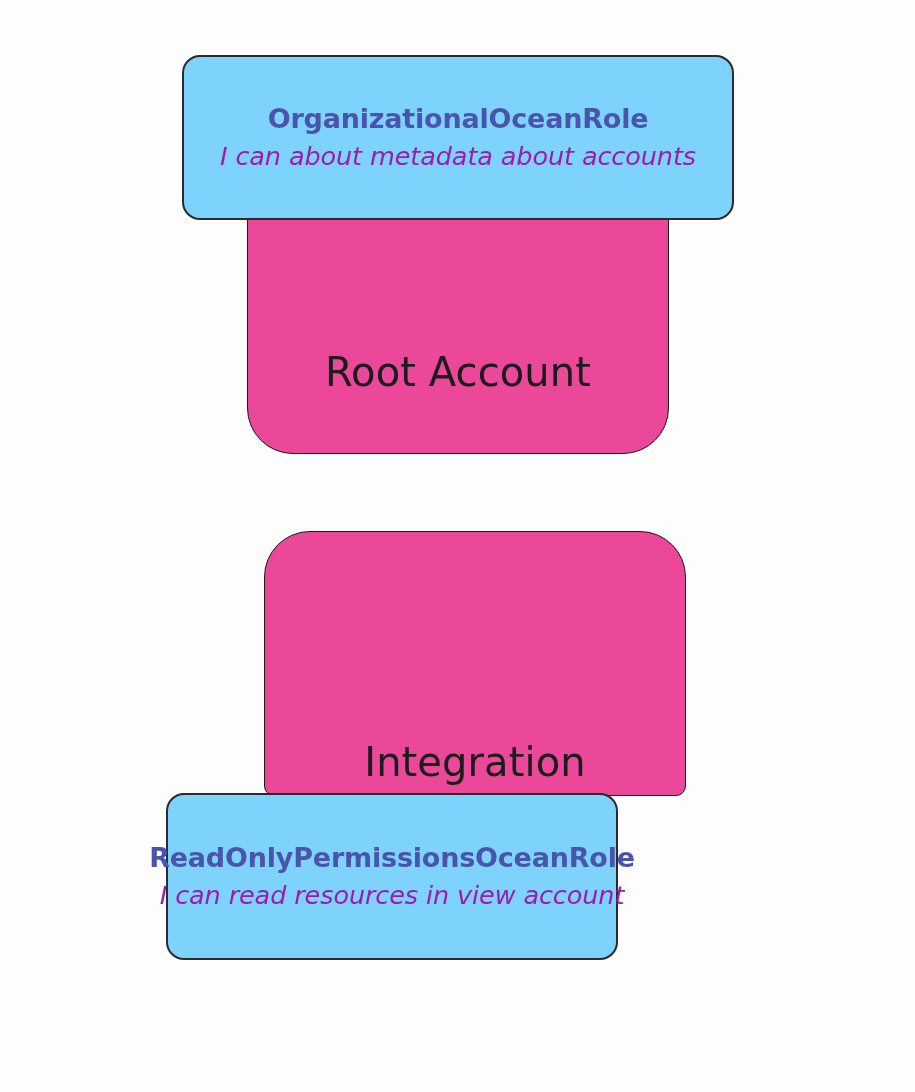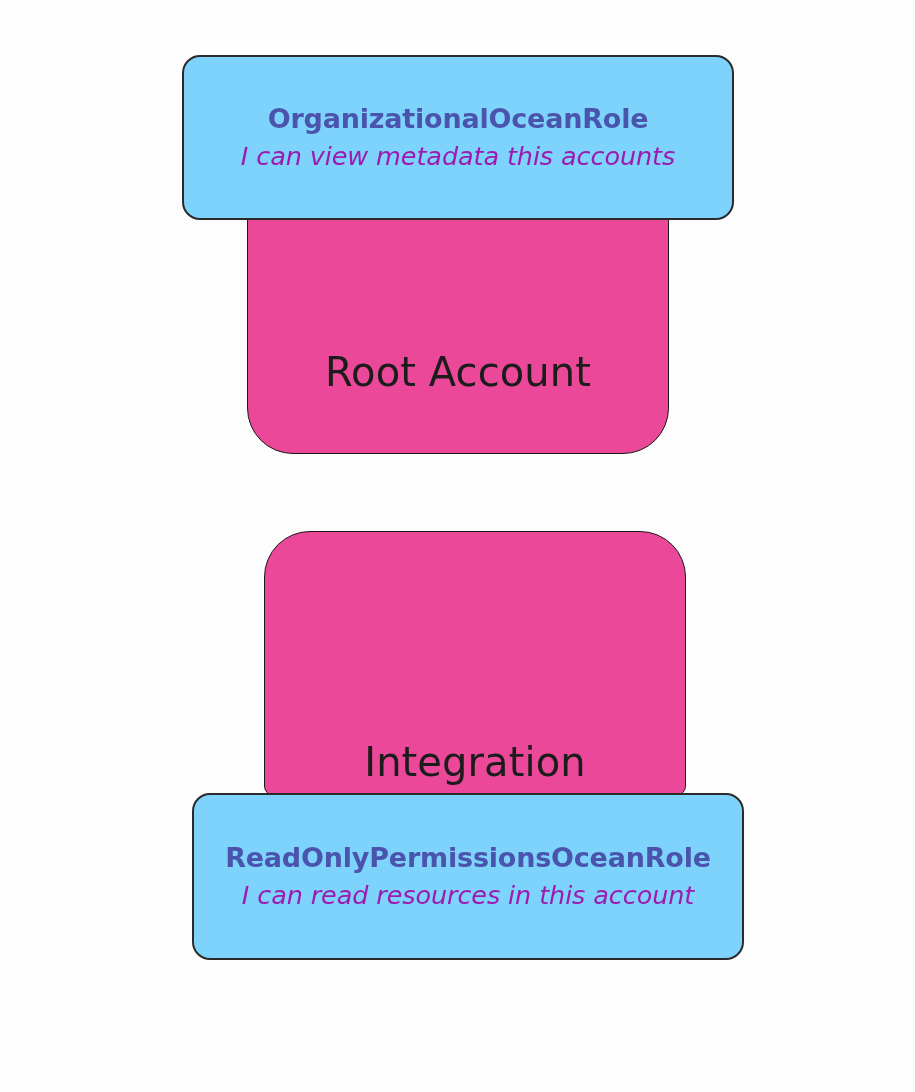--- a/index.html
+++ b/index.html
@@ -80,23 +80,23 @@
   }
 
   #organizational-role-box {
     left: 182px;
     top: 55px;
     width: 552px;
     height: 165px;
   }
 
   #readonly-role-box {
-    left: 192px;
+    left: 166px;
     top: 793px;
-    width: 552px;
+    width: 452px;
     height: 167px;
   }
 
   .role-name {
     font-size: 27px;
     font-weight: 700;
     color: #4a54ac;
     line-height: 1.2;
     letter-spacing: -0.2px;
     white-space: nowrap;
@@ -117,26 +117,26 @@
 <body>
 
 <div id="canvas">
 
   <div class="account-box" id="root-account-box">
     <div class="account-label" id="root-account-label">Root Account</div>
   </div>
 
   <div class="role-box" id="organizational-role-box">
     <div class="role-name">OrganizationalOceanRole</div>
-    <div class="role-desc">I can view metadata this accounts</div>
+    <div class="role-desc">I can about metadata about accounts</div>
   </div>
 
   <div class="account-box" id="integration-account-box">
     <div class="account-label" id="integration-account-label">Integration
 Account</div>
   </div>
 
   <div class="role-box" id="readonly-role-box">
     <div class="role-name">ReadOnlyPermissionsOceanRole</div>
-    <div class="role-desc">I can read resources in this account</div>
+    <div class="role-desc">I can read resources in view account</div>
   </div>
 
 </div>
 
 </body></html>

